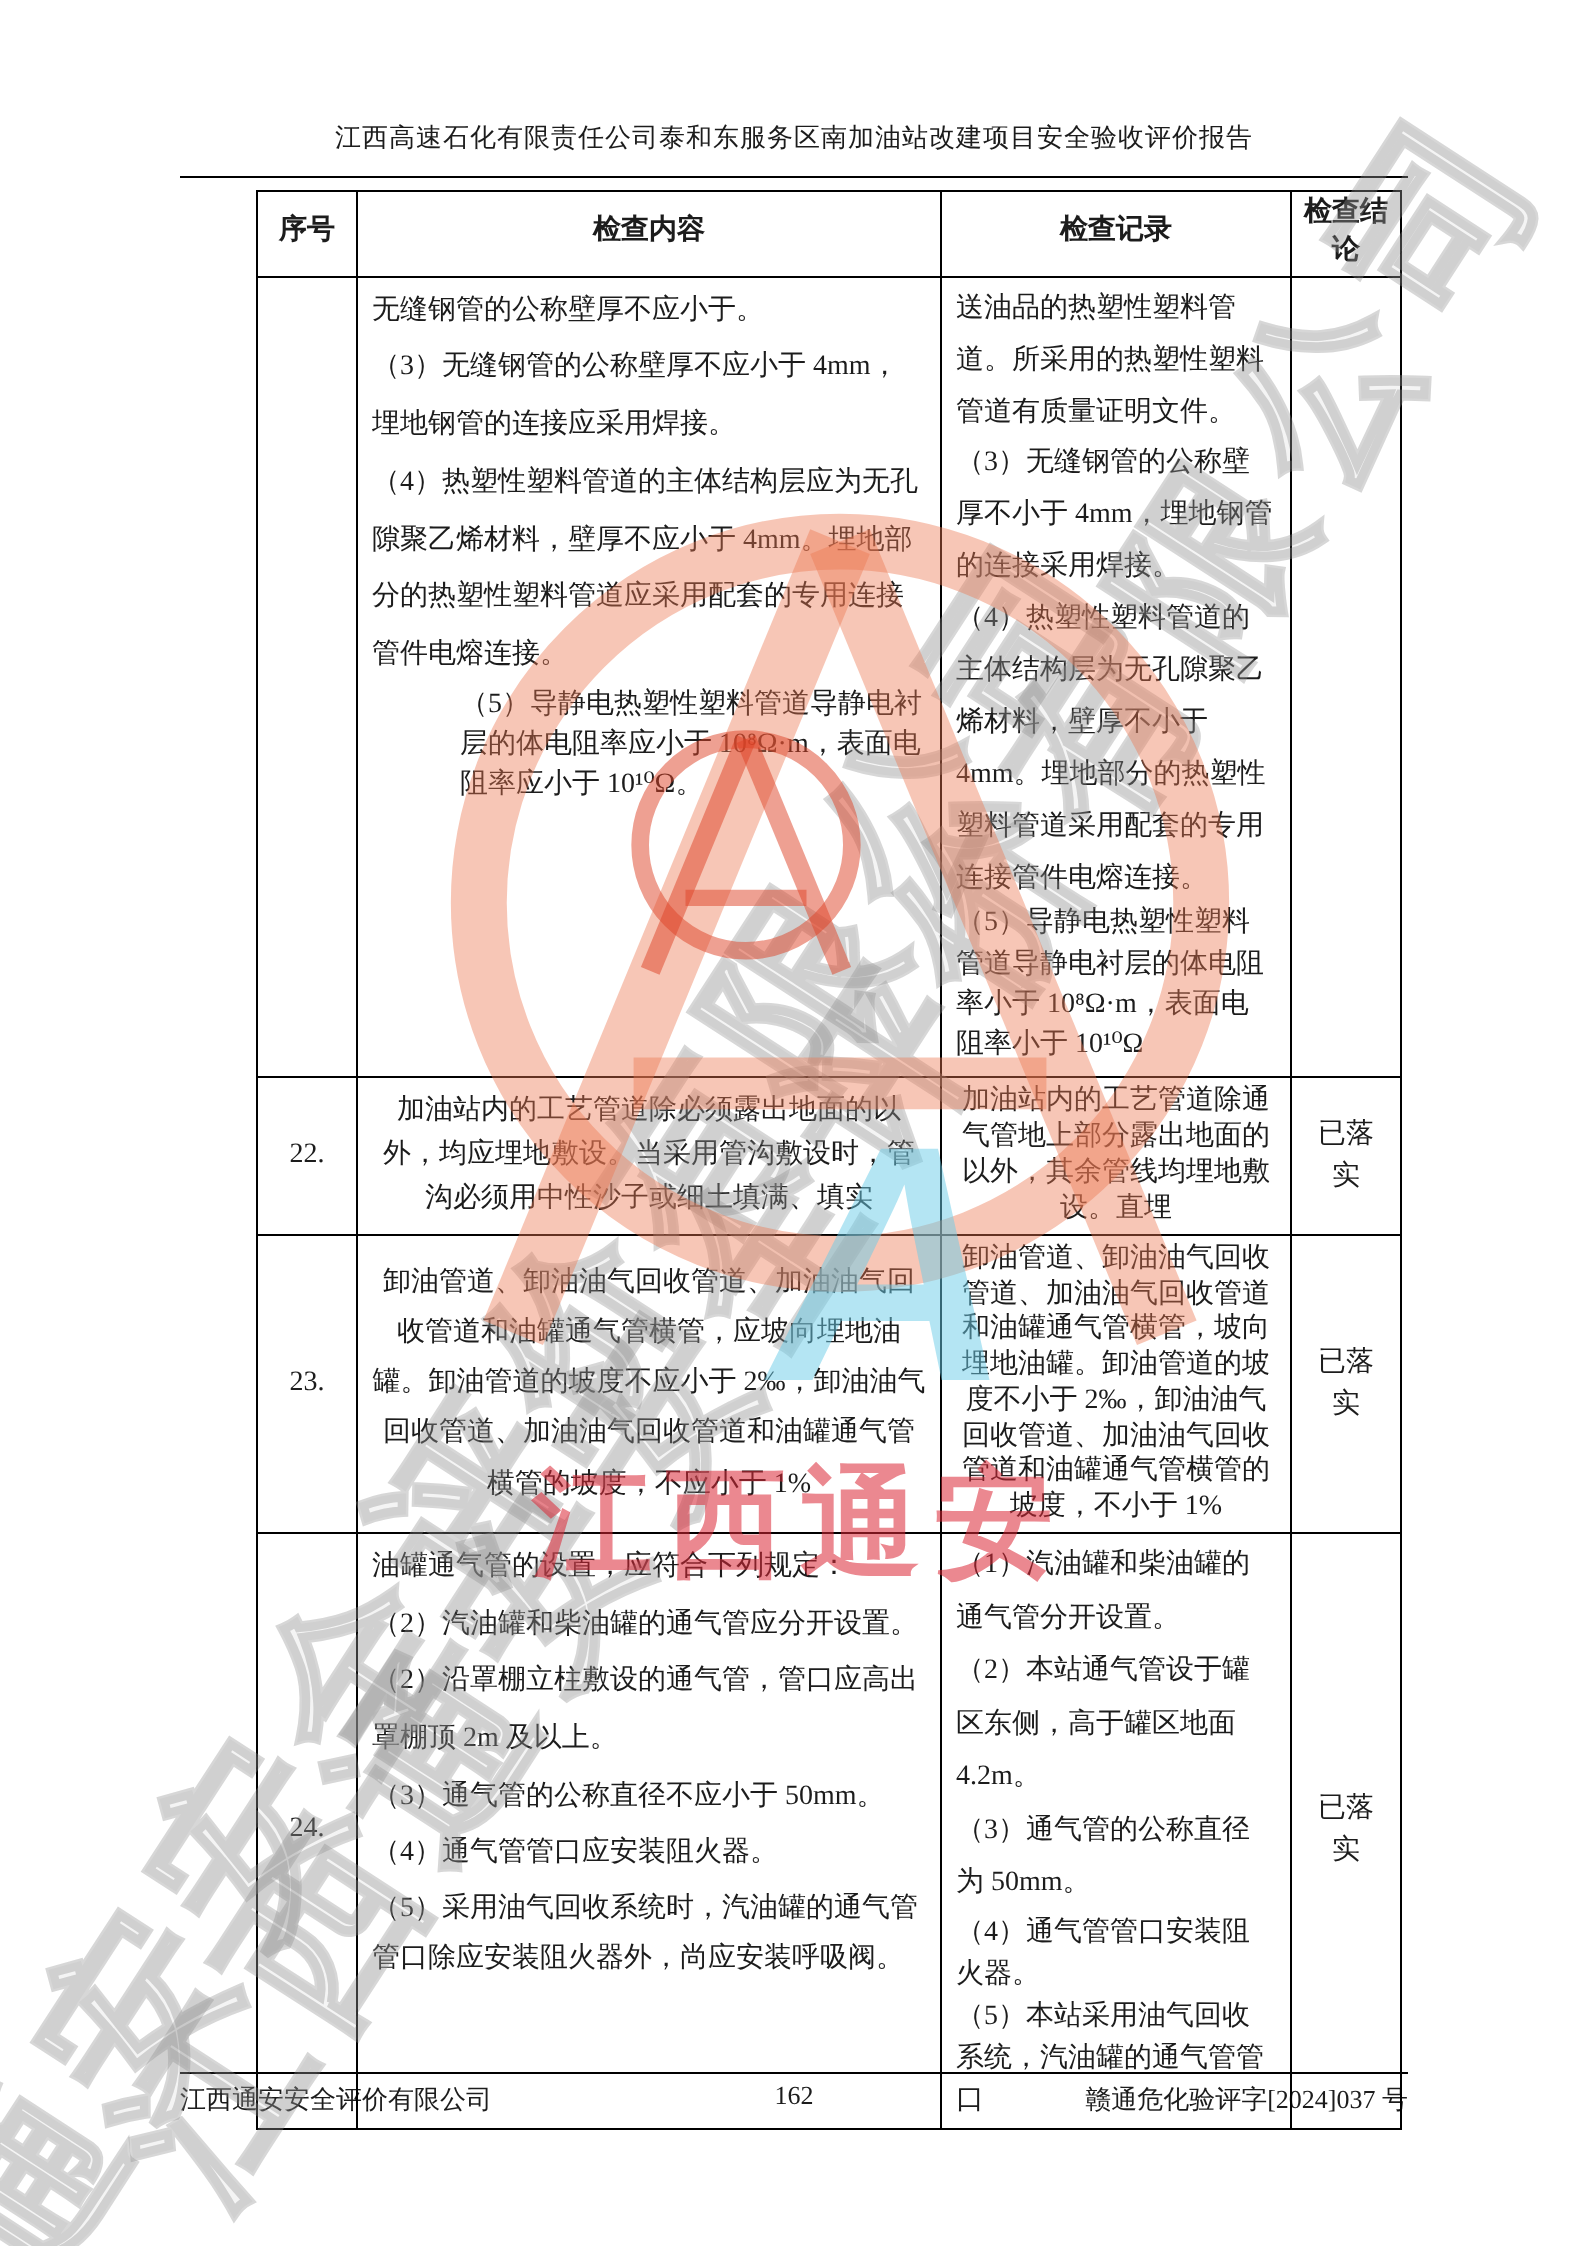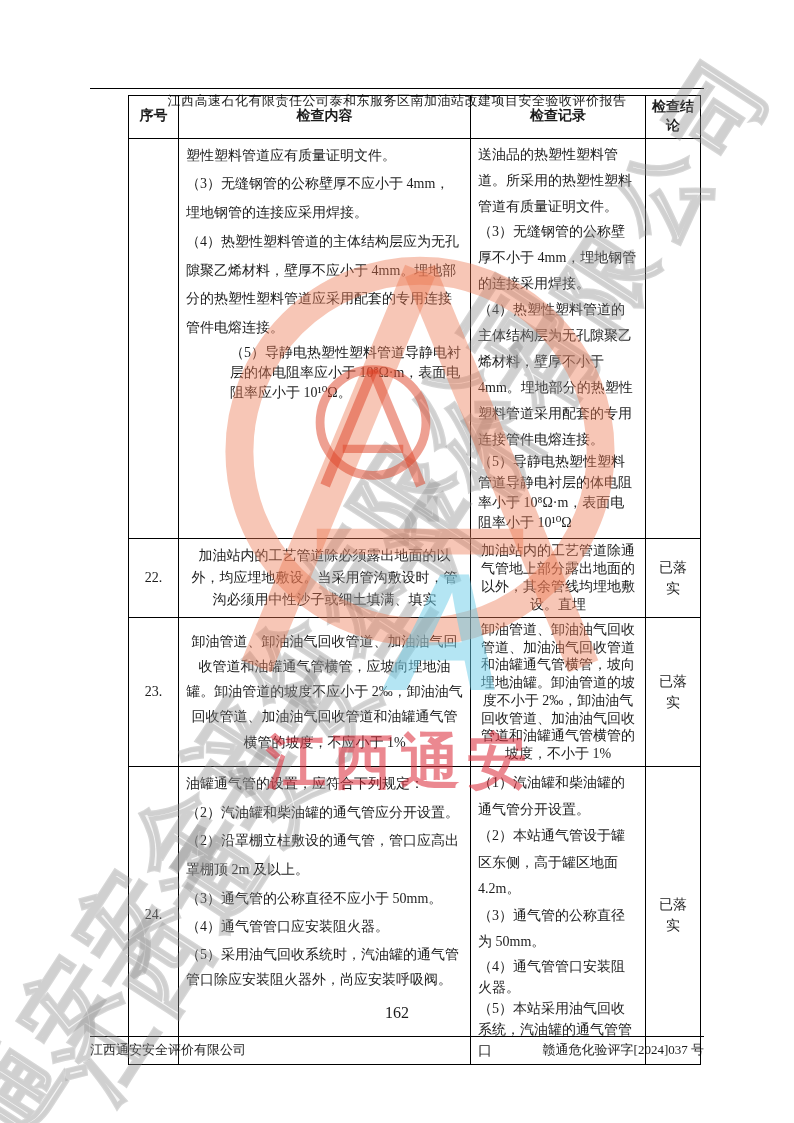--- a/index.html
+++ b/index.html
@@ -3,21 +3,21 @@
 <meta charset="utf-8">
 <style>
   html,body{margin:0;padding:0;background:#ffffff;}
   .page{
     position:relative;width:794px;height:1123px;margin:0 auto;
     background:#ffffff;overflow:hidden;
     font-family:"Liberation Serif","DejaVu Serif",serif;
     color:#1c1c1c;
   }
   
-  .doc-header{position:absolute;left:90px;top:60px;width:614px;text-align:center;margin-top:32px;}
+  .doc-header{position:absolute;left:90px;top:60px;width:614px;text-align:center;}
   .doc-title{font-size:13px;letter-spacing:0.5px;white-space:nowrap;}
   .header-rule{position:absolute;left:90px;top:88px;width:614px;height:0;border-top:1.6px solid #000;}
   
   table.check-table{
     position:absolute;left:128px;top:95px;width:572px;
     border-collapse:collapse;table-layout:fixed;z-index:2;
   }
   .check-table td,.check-table th{
     border:1.4px solid #000;
     font-size:14px;font-weight:normal;
@@ -41,21 +41,21 @@
   .cell-content-22{line-height:1.55;}
   .cell-record-22{line-height:1.28;}
   .cell-content-23{line-height:1.8;}
   .cell-record-23{line-height:1.27;}
   
   .cell-content-24 .para{line-height:2.05;}
   .cell-content-24 .para:last-child{line-height:1.8;}
   .cell-record-24 .para{line-height:1.9;}
   .cell-record-24 .para:nth-child(n+4){line-height:1.5;}
   
-  .footer-pageno{position:absolute;left:0;top:1004px;width:794px;text-align:center;font-size:16px;}
+  .footer-pageno{position:absolute;left:0;top:1040px;width:794px;text-align:center;font-size:13px;}
   .footer-rule{position:absolute;left:90px;top:1036px;width:614px;height:0;border-top:1.6px solid #000;}
   .footer-line{position:absolute;left:90px;top:1041px;width:614px;font-size:13px;}
   .footer-company{float:left;}
   .footer-docno{float:right;padding-left:40px;}
   
   .wm-layer{position:absolute;inset:0;z-index:5;pointer-events:none;}
   .wm-diag{
     position:absolute;white-space:nowrap;
     font-family:"Liberation Sans","DejaVu Sans",sans-serif;
     font-size:92px;font-weight:bold;letter-spacing:10px;
@@ -101,21 +101,21 @@
     <tbody>
         <tr style="height:41px;">
       <th>序号</th>
       <th>检查内容</th>
       <th>检查记录</th>
       <th>检查结论</th>
     </tr>
     <tr style="height:400px;">
       <td class="no-cell"></td>
       <td class="cell-content-21">
-            <div class="para">塑性塑料管道应有质量证明文件。</div>
+            <div class="para">无缝钢管的公称壁厚不应小于。</div>
             <div class="para">（3）无缝钢管的公称壁厚不应小于 4mm，埋地钢管的连接应采用焊接。</div>
             <div class="para">（4）热塑性塑料管道的主体结构层应为无孔隙聚乙烯材料，壁厚不应小于 4mm。埋地部分的热塑性塑料管道应采用配套的专用连接管件电熔连接。</div>
             <div class="para">（5）导静电热塑性塑料管道导静电衬层的体电阻率应小于 10⁸Ω·m，表面电阻率应小于 10¹⁰Ω。</div>
           </td>
       <td class="cell-record-21">
             <div class="para">送油品的热塑性塑料管道。所采用的热塑性塑料管道有质量证明文件。</div>
             <div class="para">（3）无缝钢管的公称壁厚不小于 4mm，埋地钢管的连接采用焊接。</div>
             <div class="para">（4）热塑性塑料管道的主体结构层为无孔隙聚乙烯材料，壁厚不小于 4mm。埋地部分的热塑性塑料管道采用配套的专用连接管件电熔连接。</div>
             <div class="para">（5）导静电热塑性塑料管道导静电衬层的体电阻率小于 10⁸Ω·m，表面电阻率小于 10¹⁰Ω</div>
           </td>

